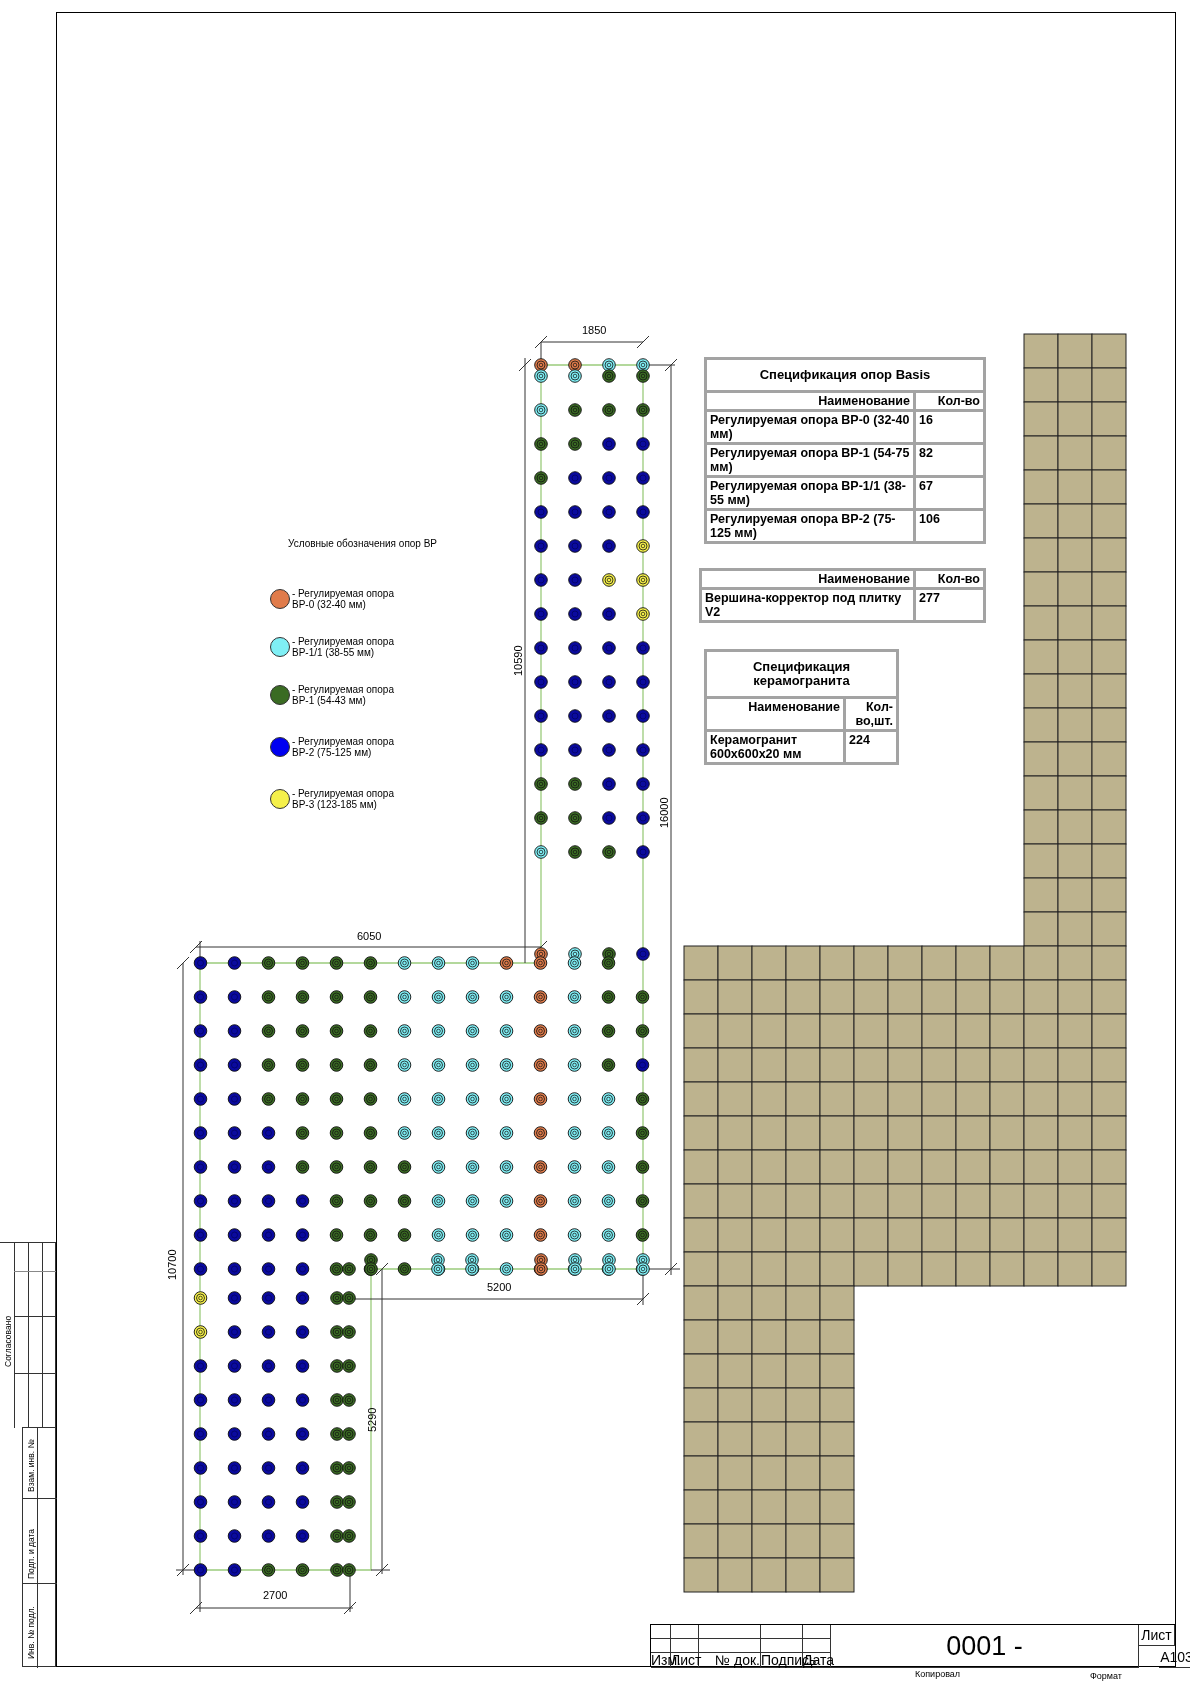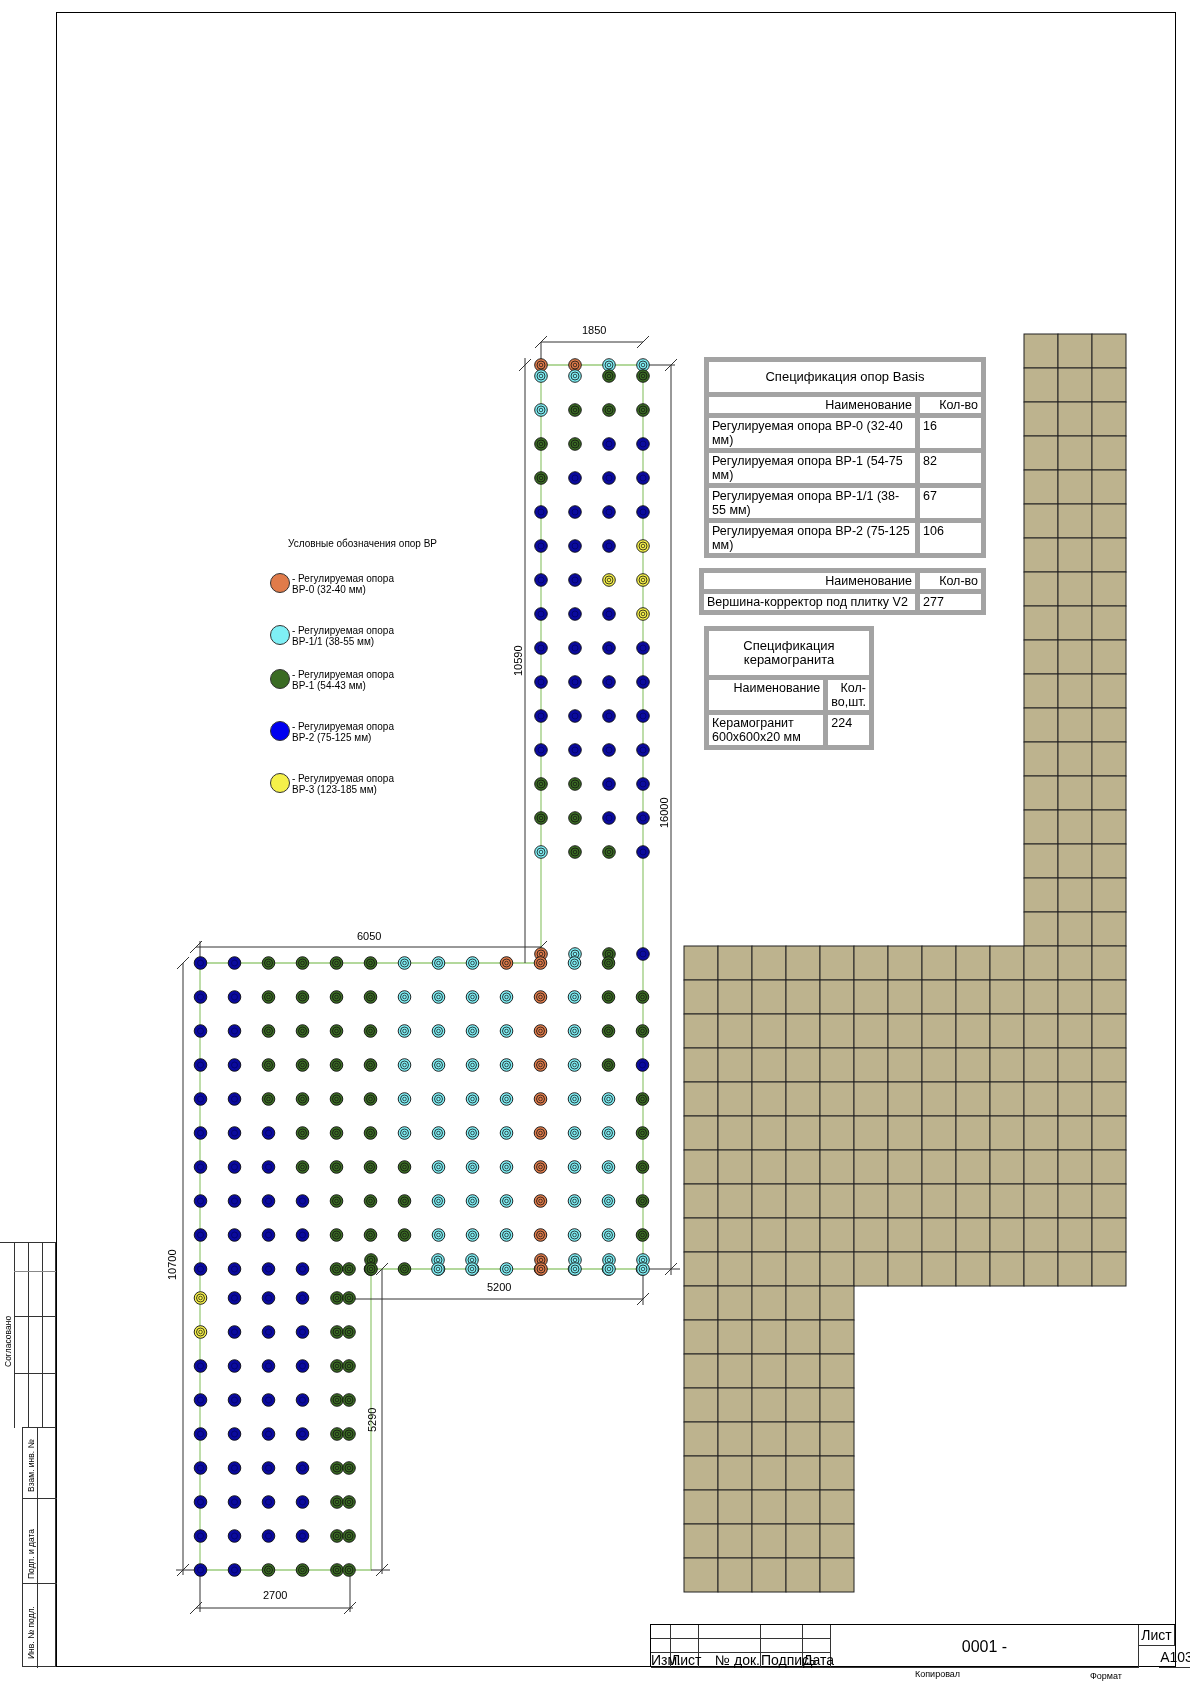--- a/index.html
+++ b/index.html
@@ -1,26 +1,26 @@
 <!DOCTYPE html>
 <html><head>
 <meta charset="utf-8">
 <style>
   html, body { margin:0; padding:0; background:#fff; }
   body { width:1190px; height:1682px; position:relative; overflow:hidden;
          font-family:"Liberation Sans", sans-serif; color:#000; }
   .frame { position:absolute; left:56px; top:12px; width:1120px; height:1655px; border:1.5px solid #000; box-sizing:border-box; }
   svg.drawing { position:absolute; left:0; top:0; }
   .spec { position:absolute; border-collapse:collapse; font-size:12.5px; background:#fff; }
-  .spec td, .spec th { border:5px solid #a3a3a3; padding:1px 3px; vertical-align:top; font-weight:normal; line-height:14px; }
+  .spec td, .spec th { border:3px solid #a3a3a3; padding:1px 3px; vertical-align:top; font-weight:bold; line-height:14px; }
   .spec .title { text-align:center; font-size:13px; padding:8px 3px; vertical-align:middle; }
   .spec .head { text-align:right; }
   .legend { position:absolute; left:270px; top:538px; font-size:10px; width:200px; }
   .legend-title { margin-left:18px; margin-bottom:24px; font-size:10px; }
-  .legend-item { display:flex; align-items:flex-start; height:52px; }
+  .legend-item { display:flex; align-items:center; height:52px; }
   .legend-dot { width:18px; height:18px; border-radius:50%; border:1px solid #333; margin-right:2px; flex:none; }
   .legend-text { line-height:11px; }
   .stamp { position:absolute; font-size:9px; }
   .tb { position:absolute; left:650px; top:1624px; width:526px; height:43px; border-top:1.5px solid #000; border-left:1.5px solid #000; box-sizing:border-box; }
   .tb-cell { position:absolute; border-right:1px solid #333; border-bottom:1px solid #333; box-sizing:border-box; font-size:14px; text-align:center; }
   .vtext { position:absolute; transform:rotate(-90deg); transform-origin:left top; font-size:8.5px; white-space:nowrap; }
   .dim { font-size:11px; }
 </style>
 </head>
 <body>
@@ -1646,21 +1646,21 @@
         <td class="head" style="width:205px">Наименование</td>
         <td class="head">Кол-во</td>
       </tr>
   <tr>
         <td>Вершина-корректор под плитку V2</td>
         <td>277</td>
       </tr>
 </tbody>
   </table>
 
-<table class="spec" style="left:704px;top:626px;width:170px;padding-left:35px;">
+<table class="spec" style="left:704px;top:649px;width:195px;padding-left:35px;">
   <tbody>
       <tr>
         <td class="title" colspan="2">Спецификация керамогранита</td>
       </tr>
   <tr>
         <td class="head" style="width:130px">Наименование</td>
         <td class="head">Кол-во,шт.</td>
       </tr>
   <tr>
         <td style="height:28px">Керамогранит 600х600х20 мм</td>
@@ -1698,18 +1698,18 @@
   <div class="tb-cell" style="left:0;top:14px;width:20px;height:14px;"></div>
   <div class="tb-cell" style="left:20px;top:14px;width:28px;height:14px;"></div>
   <div class="tb-cell" style="left:48px;top:14px;width:62px;height:14px;"></div>
   <div class="tb-cell" style="left:110px;top:14px;width:42px;height:14px;"></div>
   <div class="tb-cell" style="left:152px;top:14px;width:28px;height:14px;"></div>
   <div class="tb-cell" style="left:0;top:28px;width:20px;height:15px;line-height:15px;">Изм.</div>
   <div class="tb-cell" style="left:20px;top:28px;width:28px;height:15px;line-height:15px;">Лист</div>
   <div class="tb-cell" style="left:48px;top:28px;width:62px;height:15px;line-height:15px;text-align:right;">№ док.</div>
   <div class="tb-cell" style="left:110px;top:28px;width:42px;height:15px;line-height:15px;">Подпись</div>
   <div class="tb-cell" style="left:152px;top:28px;width:28px;height:15px;line-height:15px;">Дата</div>
-  <div class="tb-cell" style="left:180px;top:0;width:308px;height:43px;line-height:43px;font-size:16px;">0001 -</div>
+  <div class="tb-cell" style="left:180px;top:0;width:308px;height:43px;line-height:43px;font-size:27px;">0001 -</div>
   <div class="tb-cell" style="left:488px;top:0;width:36px;height:21px;line-height:21px;">Лист</div>
   <div class="tb-cell" style="left:488px;top:21px;width:36px;height:22px;line-height:22px;margin-left:20px;">А103</div>
 </div>
 <div class="stamp" style="left:915px;top:1669px;">Копировал</div>
 <div class="stamp" style="left:1090px;top:1671px;">Формат</div>
 
 </body></html>

